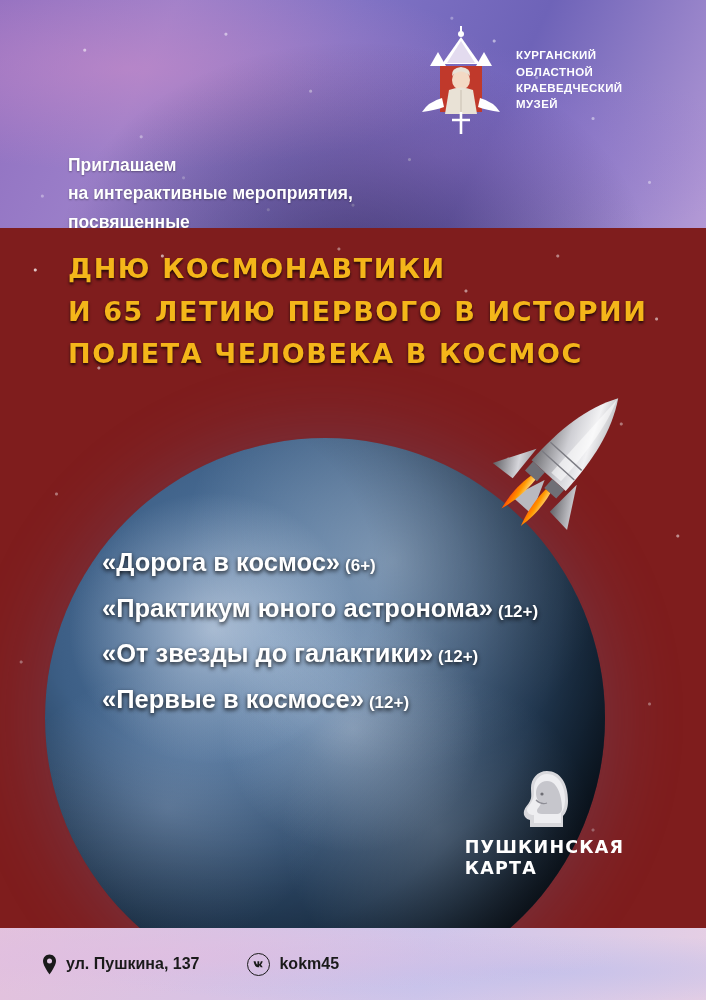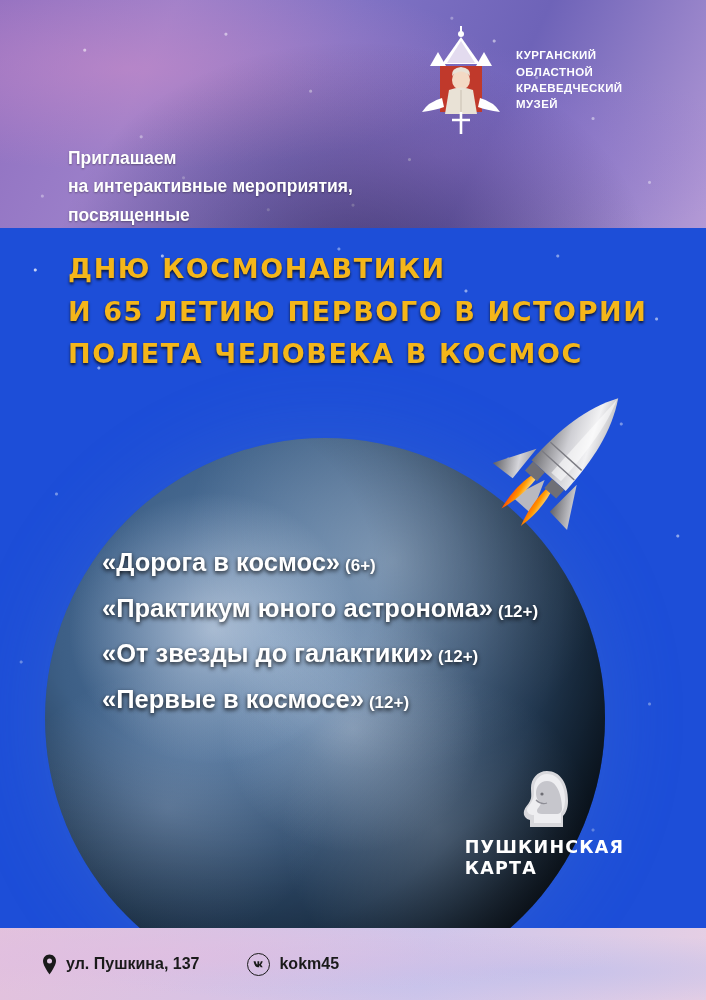--- a/index.html
+++ b/index.html
@@ -68,36 +68,36 @@
     font-weight: 700;
     line-height: 1.42;
     letter-spacing: 0.4px;
     text-transform: uppercase;
     white-space: pre-line;
   }
 
   
   .invite {
     position: absolute;
-    left: 68px; top: 144px;
+    left: 68px; top: 151px;
     color: #ffffff;
     font-size: 17.5px;
     font-weight: 700;
     line-height: 1.62;
     white-space: pre-line;
     text-shadow: 0 1px 2px rgba(0,0,0,0.35);
   }
 
   
   .space {
     position: absolute;
     left: 0; top: 228px;
     width: 706px;
     height: 700px;
-    background: #1d4ed8;
+    background: #7f1d1d;
     overflow: hidden;
   }
   .stars {
     position: absolute;
     inset: 0;
     background:
       radial-gradient(circle at 5% 6%, rgba(255,255,255,0.75) 0 1px, transparent 2px),
       radial-gradient(circle at 14% 20%, rgba(255,255,255,0.5) 0 1px, transparent 2px),
       radial-gradient(circle at 23% 4%, rgba(255,255,255,0.6) 0 1px, transparent 2px),
       radial-gradient(circle at 36% 12%, rgba(255,255,255,0.45) 0 1px, transparent 2px),

